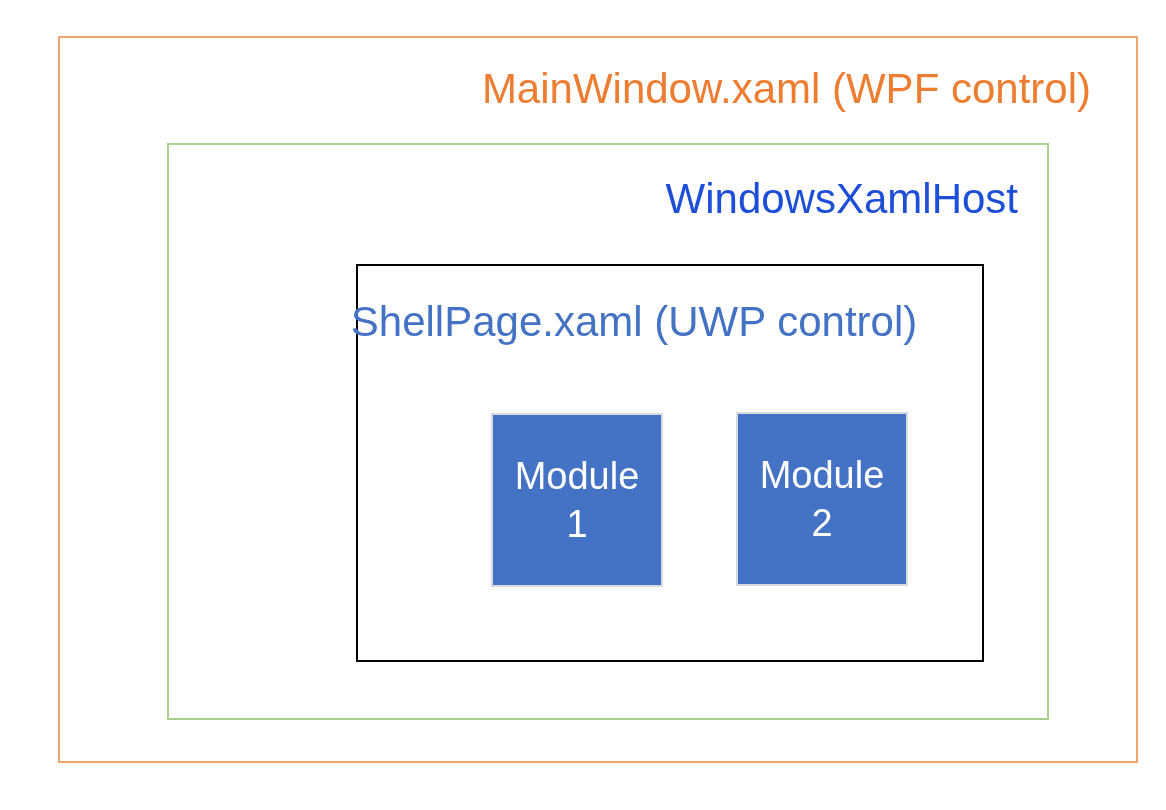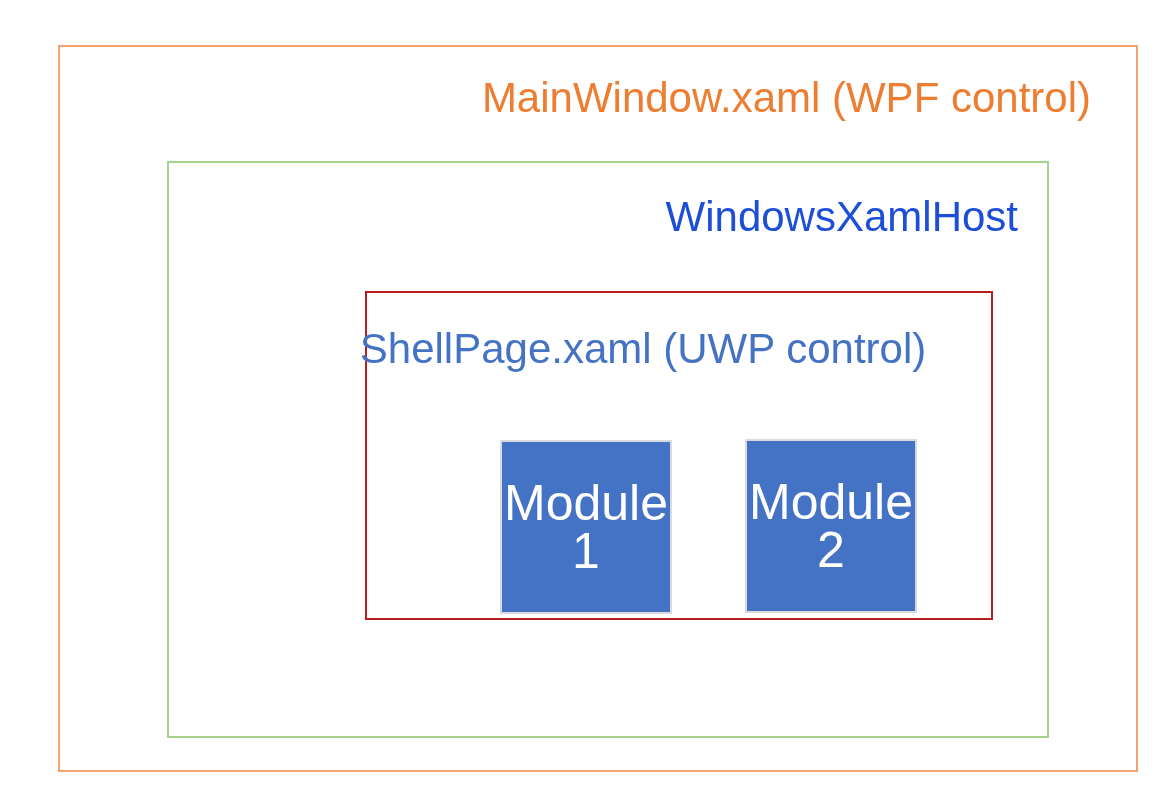--- a/index.html
+++ b/index.html
@@ -12,21 +12,20 @@
     position: relative;
     width: 1166px;
     height: 810px;
     background: #ffffff;
     overflow: hidden;
   }
   .box {
     position: absolute;
     box-sizing: border-box;
     background: transparent;
-    margin-top: 9px;
   }
   .outer-box {
     left: 58px;
     top: 36px;
     width: 1080px;
     height: 727px;
     border: 2px solid #F2A470;
   }
   .outer-label {
     position: absolute;
@@ -47,25 +46,25 @@
   .host-label {
     position: absolute;
     top: 29px;
     right: 29px;
     font-size: 42px;
     line-height: 50px;
     color: #1d4ed8;
     white-space: nowrap;
   }
   .shell-box {
-    left: 196px;
+    left: 187px;
     top: 119px;
     width: 628px;
-    height: 329px;
-    border: 2px solid #b91c1c;
+    height: 398px;
+    border: 2px solid #000000;
   }
   .shell-label {
     position: absolute;
     top: 31px;
     left: 0;
     right: 0;
     text-align: center;
     font-size: 42px;
     line-height: 50px;
     color: #4472C4;
@@ -80,21 +79,21 @@
     box-sizing: border-box;
     width: 172px;
     height: 174px;
     background: #4472C4;
     border: 2px solid #D9D9E0;
     display: flex;
     flex-direction: column;
     align-items: center;
     justify-content: center;
     color: #FFFFFF;
-    font-size: 50px;
+    font-size: 38px;
     line-height: 48px;
     text-align: center;
   }
   .module-1 { left: 133px; top: 147px; }
   .module-2 { left: 378px; top: 146px; }
 </style>
 </head>
 <body>
 
 <div class="canvas">

